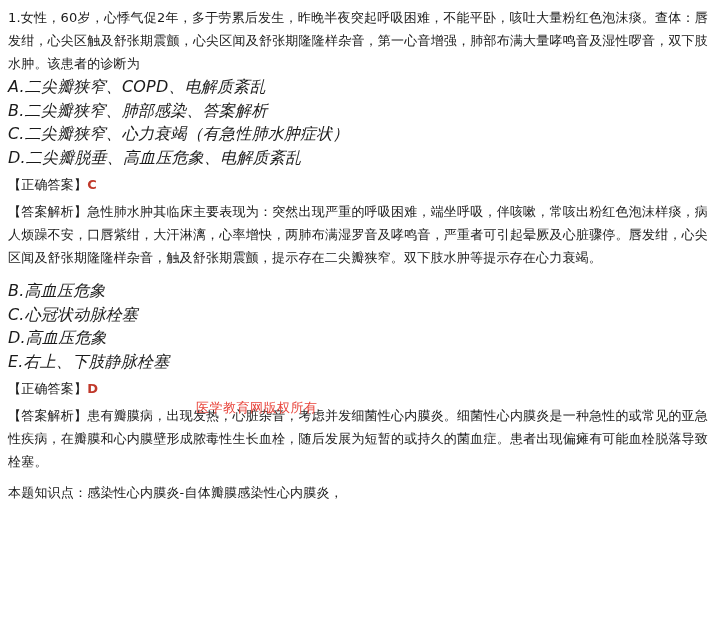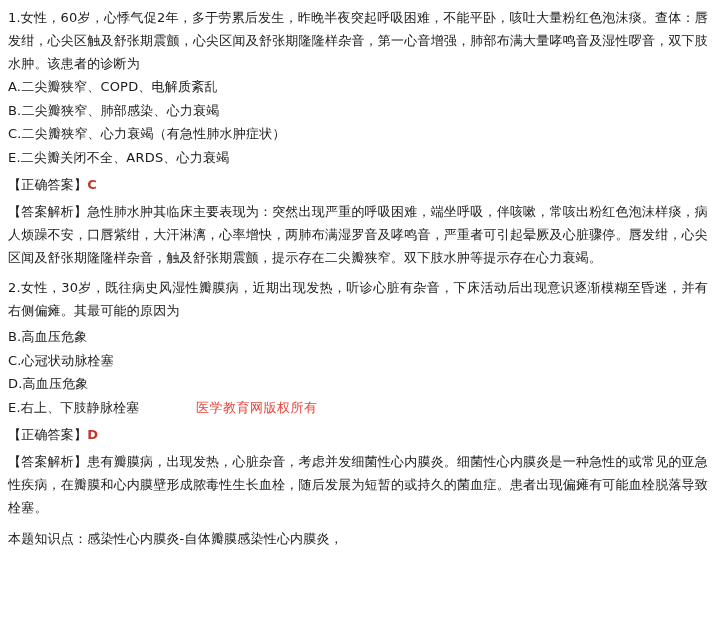--- a/index.html
+++ b/index.html
@@ -23,22 +23,23 @@
   p {
     margin: 0;
     font-size: 13px;
     line-height: 23px;
     letter-spacing: 0.2px;
   }
   .q-body {
     text-align: justify;
   }
   .opt {
-    font-size: 13px;
+    font-size: 16px;
     line-height: 23.5px;
+    font-style: italic;
   }
   .label-bold {
     font-weight: normal;
   }
   .ans-letter {
     color: #c0392b;
     font-weight: bold;
   }
   .ans-line {
     font-size: 13px;
@@ -65,30 +66,29 @@
     white-space: nowrap;
   }
 </style>
 </head>
 <body>
 
 <div class="page">
 
   <p class="q-body">1.女性，60岁，心悸气促2年，多于劳累后发生，昨晚半夜突起呼吸困难，不能平卧，咳吐大量粉红色泡沫痰。查体：唇发绀，心尖区触及舒张期震颤，心尖区闻及舒张期隆隆样杂音，第一心音增强，肺部布满大量哮鸣音及湿性啰音，双下肢水肿。该患者的诊断为</p>
   <p class="opt">A.二尖瓣狭窄、COPD、电解质紊乱</p>
-  <p class="opt">B.二尖瓣狭窄、肺部感染、心力衰竭</p>
+  <p class="opt">B.二尖瓣狭窄、肺部感染、答案解析</p>
   <p class="opt">C.二尖瓣狭窄、心力衰竭（有急性肺水肿症状）</p>
-  <p class="opt">E.二尖瓣关闭不全、ARDS、心力衰竭</p>
+  <p class="opt">D.二尖瓣脱垂、高血压危象、电解质紊乱</p>
   <div class="spacer-sm"></div>
   <p class="ans-line"><span class="label-bold">【正确答案】</span><span class="ans-letter">C</span></p>
   <div class="spacer-sm"></div>
   <p class="explain"><span class="label-bold">【答案解析】</span><span>急性肺水肿其临床主要表现为：突然出现严重的呼吸困难，端坐呼吸，伴咳嗽，常咳出粉红色泡沫样痰，病人烦躁不安，口唇紫绀，大汗淋漓，心率增快，两肺布满湿罗音及哮鸣音，严重者可引起晕厥及心脏骤停。唇发绀，心尖区闻及舒张期隆隆样杂音，触及舒张期震颤，提示存在二尖瓣狭窄。双下肢水肿等提示存在心力衰竭。</span></p>
   <div class="spacer-md"></div>
 
-  <p class="q-body">2.女性，30岁，既往病史风湿性瓣膜病，近期出现发热，听诊心脏有杂音，下床活动后出现意识逐渐模糊至昏迷，并有右侧偏瘫。其最可能的原因为</p>
   <div class="spacer-sm"></div>
   <p class="opt">B.高血压危象</p>
   <p class="opt">C.心冠状动脉栓塞</p>
   <p class="opt">D.高血压危象</p>
   <p class="opt">E.右上、下肢静脉栓塞</p>
   <div class="spacer-sm"></div>
   <p class="ans-line"><span class="label-bold">【正确答案】</span><span class="ans-letter">D</span></p>
   <div class="spacer-sm"></div>
   <p class="explain"><span class="label-bold">【答案解析】</span><span>患有瓣膜病，出现发热，心脏杂音，考虑并发细菌性心内膜炎。细菌性心内膜炎是一种急性的或常见的亚急性疾病，在瓣膜和心内膜壁形成脓毒性生长血栓，随后发展为短暂的或持久的菌血症。患者出现偏瘫有可能血栓脱落导致栓塞。</span></p>
   <div class="spacer-md"></div>

